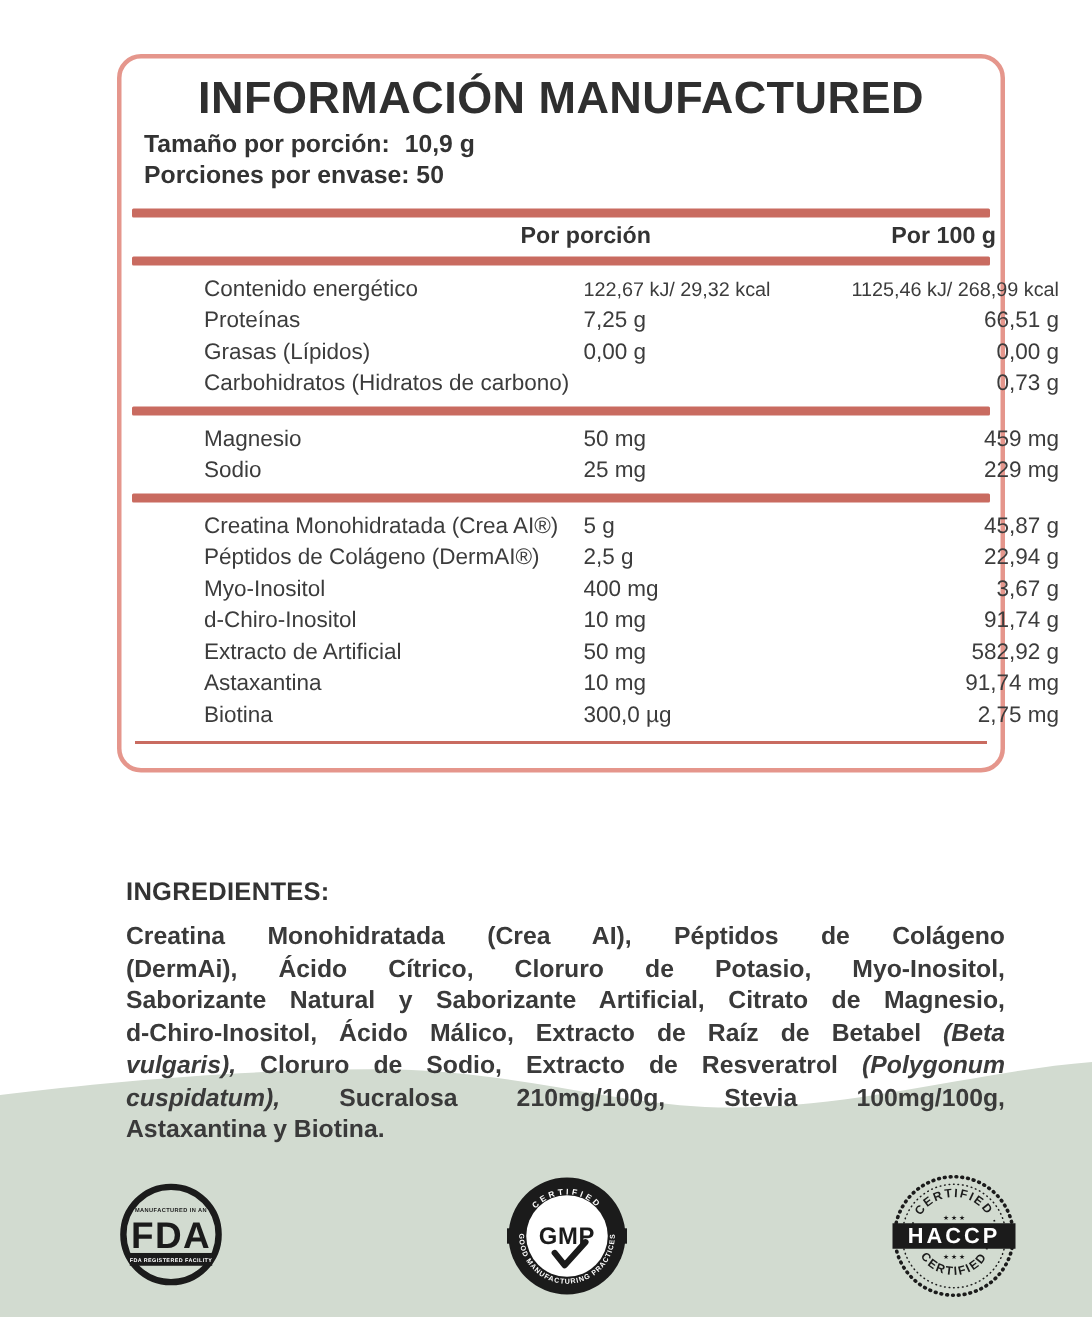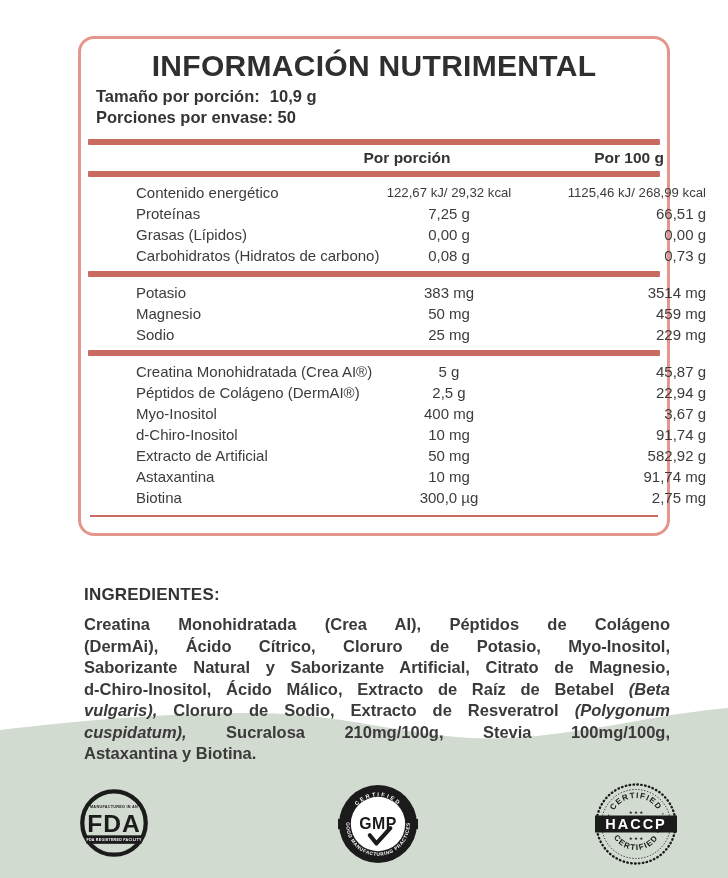--- a/index.html
+++ b/index.html
@@ -20,21 +20,21 @@
     font-size:30px;font-weight:600;letter-spacing:.3px;color:#2f2f2f;line-height:34px;
   }
   .serving-line{margin:0 0 0 15px;font-size:16.5px;font-weight:600;color:#333;line-height:21px;}
   .serving-line .gap{display:inline-block;width:10px;}
   .bar{height:6px;background:#c96b60;margin:0 7px;border-radius:1px;}
   .bar.first{margin-top:11px;}
   .hdr-row{position:relative;height:26px;line-height:26px;margin:0 13px;}
   .row{position:relative;height:21px;line-height:21px;margin:0 13px;white-space:nowrap;}
   .sec{padding:5px 0;margin-left:42px;}
   .lbl{font-size:15px;color:#3c3c3c;}
-  .c2{position:absolute;left:228px;top:0;width:170px;text-align:center;font-size:15px;color:#3c3c3c;}
+  .c2{position:absolute;left:253px;top:0;width:170px;font-size:15px;color:#3c3c3c;}
   .c3{position:absolute;left:402px;top:0;width:168px;text-align:right;font-size:15px;color:#3c3c3c;}
   .hdr-row .c2,.hdr-row .c3{font-size:15.5px;font-weight:600;color:#333;}
   .row.energy .c2,.row.energy .c3{font-size:13.2px;}
   .thinline{height:2px;background:#c96b60;margin:2px 9px 6px 9px;}
 
   
   .ingredients{position:absolute;left:84px;top:585px;width:586px;z-index:2;}
   .ing-heading{font-size:17px;font-weight:700;letter-spacing:.2px;color:#333;}
   .ing-text{margin-top:9px;font-size:16.5px;font-weight:700;color:#3a3a3a;}
   .ing-line{text-align:justify;height:21.5px;line-height:21.5px;overflow:hidden;}
@@ -52,21 +52,21 @@
 </head>
 <body>
 
 <div class="page">
 
   <svg class="wave-svg" viewBox="0 0 728 188" preserveAspectRatio="none">
     <path d="M0,40 C80,30 180,22 260,23 C340,24 400,44 470,48 C560,52 650,24 728,18 L728,188 L0,188 Z" fill="#d2dbd0"></path>
   </svg>
 
   <div class="panel">
-    <div class="panel-title">INFORMACIÓN NUTRIMENTAL</div>
+    <div class="panel-title">INFORMACIÓN MANUFACTURED</div>
 
     <div class="serving-line">
       <span>Tamaño por porción:</span><span class="gap"></span><span>10,9 g</span>
     </div>
     <div class="serving-line">
       <span>Porciones por envase:</span>&nbsp;<span>50</span>
     </div>
 
     <div class="bar first"></div>
 
@@ -88,33 +88,27 @@
         <span class="c2">7,25 g</span>
         <span class="c3">66,51 g</span>
       </div>
       <div class="row">
         <span class="lbl">Grasas (Lípidos)</span>
         <span class="c2">0,00 g</span>
         <span class="c3">0,00 g</span>
       </div>
       <div class="row">
         <span class="lbl">Carbohidratos (Hidratos de carbono)</span>
-        <span class="c2">0,08 g</span>
         <span class="c3">0,73 g</span>
       </div>
     </div>
 
     <div class="bar"></div>
 
     <div class="sec">
-      <div class="row">
-        <span class="lbl">Potasio</span>
-        <span class="c2">383 mg</span>
-        <span class="c3">3514 mg</span>
-      </div>
       <div class="row">
         <span class="lbl">Magnesio</span>
         <span class="c2">50 mg</span>
         <span class="c3">459 mg</span>
       </div>
       <div class="row">
         <span class="lbl">Sodio</span>
         <span class="c2">25 mg</span>
         <span class="c3">229 mg</span>
       </div>

